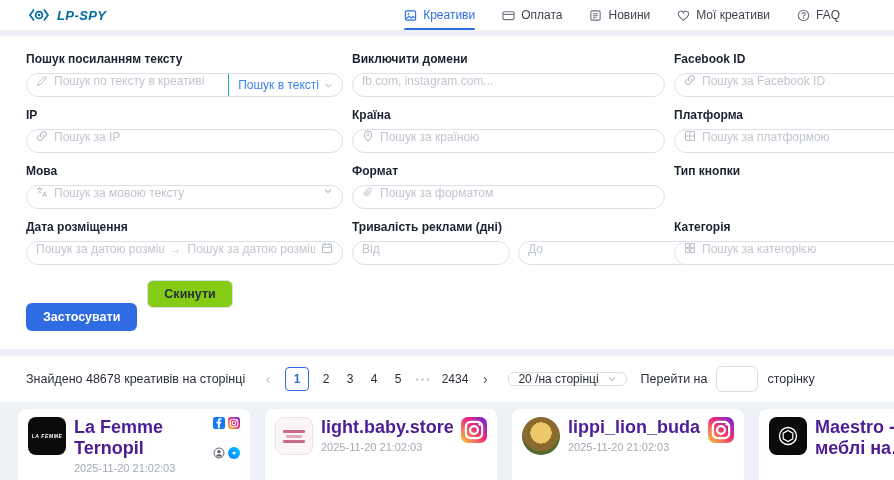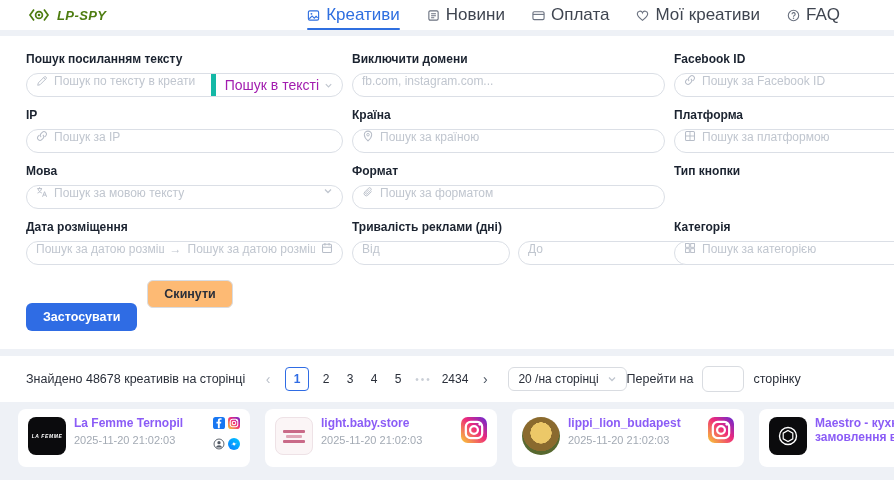--- a/index.html
+++ b/index.html
@@ -8,26 +8,26 @@
     font-family:"Liberation Sans","DejaVu Sans",sans-serif;
     background:#eef1f6; color:#1f2530; font-size:12px;
   }
   .ic { display:inline-block; vertical-align:middle; flex:none; }
 
   
   .header {
     height:30px; background:#ffffff; display:flex; align-items:center;
     padding:0 54px 0 28px;
   }
-  .logo { display:flex; align-items:center; gap:7px; color:#4d7c0f; }
+  .logo { display:flex; align-items:center; gap:7px; color:#0369a1; }
   .logo-text { font-size:13px; font-weight:800; font-style:italic; letter-spacing:.4px; }
   .nav { margin-left:auto; display:flex; align-items:center; gap:27px; height:100%; }
   .nav-item {
     display:flex; align-items:center; gap:6px; height:100%;
-    font-size:17px; color:#3f4550; cursor:pointer; position:relative;
+    font-size:12px; color:#3f4550; cursor:pointer; position:relative;
   }
   .nav-item .nic { color:#6b7280; }
   .nav-item.active { color:#2f6fe0; }
   .nav-item.active .nic { color:#2f6fe0; }
   .nav-item.active::after {
     content:""; position:absolute; left:0; right:0; bottom:0; height:2px;
     background:#2f6fe0; border-radius:2px;
   }
 
   
@@ -43,67 +43,67 @@
   }
   .ctrl input {
     border:none; outline:none; flex:1; min-width:0; font:inherit; font-size:12px;
     color:#1f2530; background:transparent;
   }
   .ctrl input::placeholder { color:#c0c6cf; }
   .chev { color:#c0c6cf; margin-left:auto; }
   .group { padding:0; }
   .group .gmain { flex:1; display:flex; align-items:center; gap:6px; padding:0 9px; min-width:0; }
   .addon {
-    display:flex; align-items:center; gap:5px; border-left:5px solid #14b8a6;
-    padding:0 9px; height:100%; color:#a21caf; font-size:14px; white-space:nowrap; cursor:pointer;
+    display:flex; align-items:center; gap:5px; border-left:1px solid #14b8a6;
+    padding:0 9px; height:100%; color:#3b82f6; font-size:12px; white-space:nowrap; cursor:pointer;
   }
   .range .arrow { color:#c0c6cf; flex:none; }
   .dual { display:grid; grid-template-columns:158px 224px; column-gap:8px; }
   .btnrow { margin-top:15px; display:flex; gap:10px; }
   .btn {
     height:28px; padding:0 16px; border-radius:6px; font-size:12.5px; font-weight:600;
     display:inline-flex; align-items:center; cursor:pointer; border:1px solid transparent;
   }
   .btn-primary { background:#2f6ce4; color:#fff;margin-top:23px; }
-  .btn-ghost { background:#fdba74; color:#2a2f3a; border-color:#d9dce1; }
+  .btn-ghost { background:#84cc16; color:#2a2f3a; border-color:#d9dce1; }
 
   
   .results {
     background:#fff; margin-top:7px; height:46px; display:flex; align-items:center;
     padding:0 26px; font-size:12.5px; color:#2a2f3a;
   }
   .pager { display:flex; align-items:center; gap:10px; margin-left:16px; }
   .pg { min-width:14px; text-align:center; cursor:pointer; font-size:12px; color:#2a2f3a; }
   .pg-nav { color:#b9bfc9; font-size:14px; }
   .pg-next { color:#4b5563; }
   .pg.active {
     width:24px; height:24px; line-height:22px; border:1px solid #2f6ce4; border-radius:4px;
     color:#2f6ce4; font-weight:600; background:#fff;
   }
   .pg-dots { color:#c9ced6; letter-spacing:2px; font-size:10px; }
   .psize {
-    margin-left:16px; height:24px; border:1px solid #d9dce1; border-radius:6px;
+    margin-left:16px; height:14px; border:1px solid #d9dce1; border-radius:6px;
     display:flex; align-items:center; gap:8px; padding:0 9px; font-size:12px; cursor:pointer;
   }
-  .goto { display:flex; align-items:center; gap:9px; }
+  .goto { display:flex; align-items:center; gap:9px; margin-left:14px; }
   .goto-input { width:42px; height:26px; border:1px solid #d9dce1; border-radius:6px; padding:0 6px; font:inherit; outline:none; }
 
   
   .cards { margin-top:7px; display:flex; gap:15px; padding-left:18px; }
   .card { width:232px; flex:none; background:#fff; border-radius:8px; padding:8px 10px 12px; }
   .chead { display:flex; gap:8px; }
   .avatar { width:38px; height:38px; border-radius:8px; flex:none; display:flex; align-items:center; justify-content:center; overflow:hidden; }
   .av-dark { background:#0b0b0d; color:#fff; font-size:5px; font-weight:700; letter-spacing:.6px; text-align:center; font-style:italic; }
   .av-light { background:#fbf5f6; border:1px solid #eee2e6; flex-direction:column; gap:2px; }
   .av-light i { display:block; width:22px; height:3px; background:#c96a88; border-radius:1px; }
   .av-light i:nth-child(2) { width:16px; background:#e0a7b8; }
   .av-circle { border-radius:50%; background:radial-gradient(circle at 50% 42%, #ecc868 0 36%, #8a6a2e 37% 62%, #57682f 63% 100%); }
   .cmeta { flex:1; min-width:0; }
   .ctitle {
-    font-size:12px; font-weight:700; color:#8b5cf6; line-height:1.16;
+    font-size:18px; font-weight:700; color:#4c1d95; line-height:1.16;
     display:-webkit-box; -webkit-line-clamp:2; -webkit-box-orient:vertical; overflow:hidden;
   }
   .cdate { font-size:11px; color:#a3aab4; margin-top:3px; }
   .cicons { flex:none; }
   .igrid { display:grid; grid-template-columns:12px 12px; gap:3px; }
 </style>
 </head>
 <body>
 
 <svg width="0" height="0" style="position:absolute">
@@ -217,29 +217,29 @@
   </div>
   <div class="nav">
     <div class="nav-item active">
       <svg class="ic nic" width="13" height="13">
           <use href="#i-image"></use>
         </svg>
       <span>Креативи</span>
     </div>
     <div class="nav-item">
       <svg class="ic nic" width="13" height="13">
+          <use href="#i-card"></use>
+        </svg>
+      <span>Оплата</span>
+    </div>
+    <div class="nav-item">
+      <svg class="ic nic" width="13" height="13">
           <use href="#i-news"></use>
         </svg>
       <span>Новини</span>
-    </div>
-    <div class="nav-item">
-      <svg class="ic nic" width="13" height="13">
-          <use href="#i-card"></use>
-        </svg>
-      <span>Оплата</span>
     </div>
     <div class="nav-item">
       <svg class="ic nic" width="13" height="13">
           <use href="#i-heart"></use>
         </svg>
       <span>Мої креативи</span>
     </div>
     <div class="nav-item">
       <svg class="ic nic" width="13" height="13">
           <use href="#i-question"></use>

